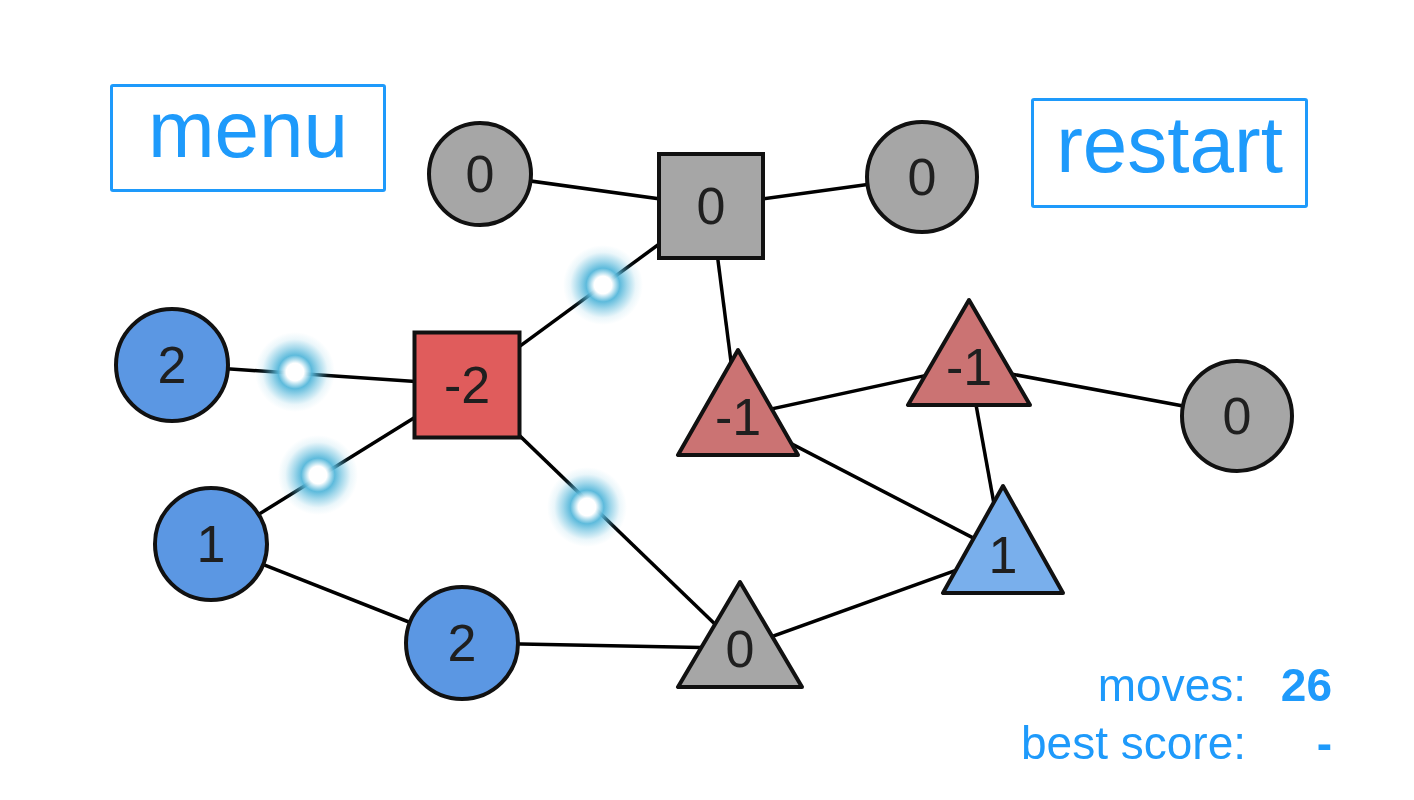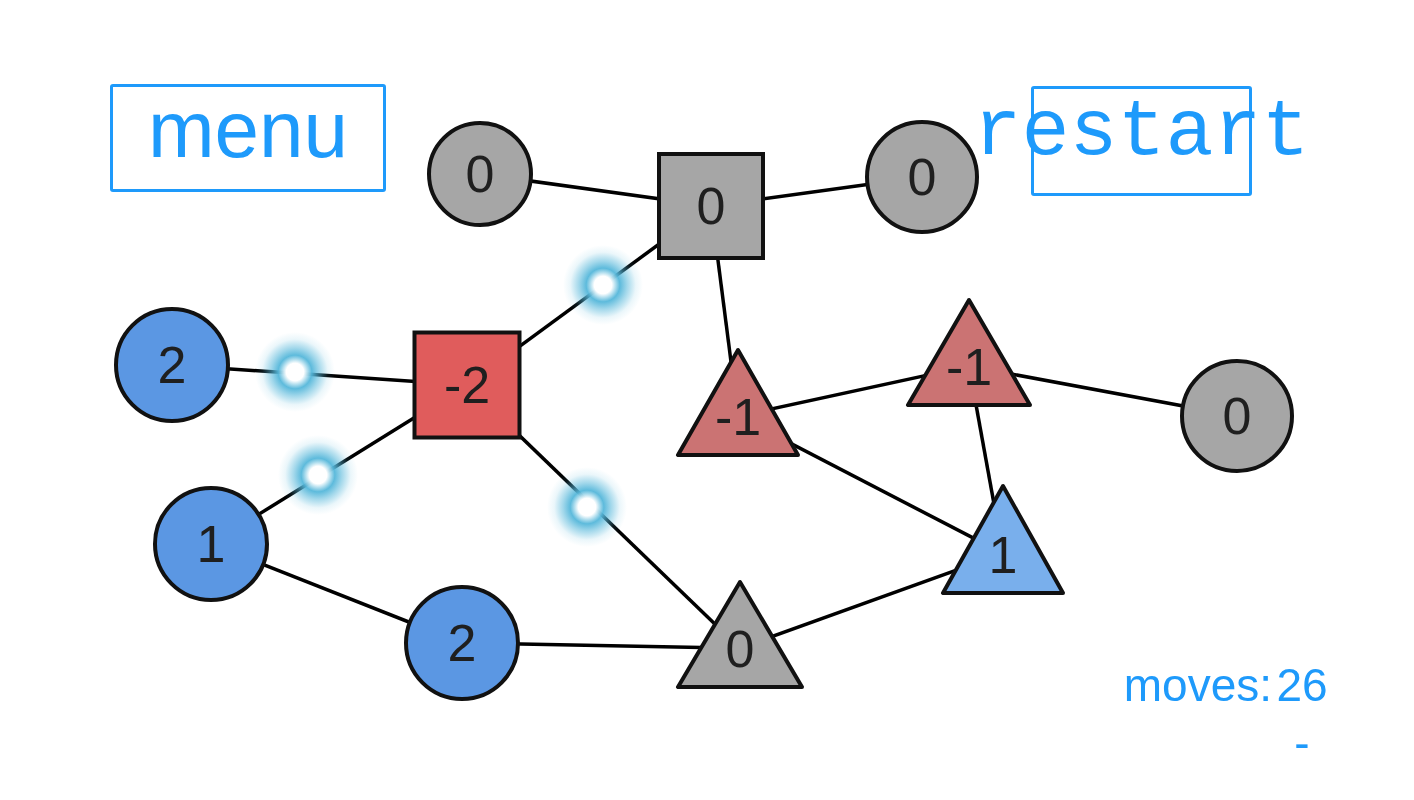--- a/index.html
+++ b/index.html
@@ -19,33 +19,33 @@
     color:var(--accent);
     font-size:80px;
     font-weight:300;
     line-height:1;
     box-sizing:border-box;
     cursor:pointer;
     background:#ffffff;
     padding-bottom:17px;
   }
   #menu-btn{left:110px;top:84px;width:276px;height:108px;}
-  #restart-btn{left:1031px;top:86px;width:221px;height:110px;font-family:Liberation Mono, monospace;}
+  #restart-btn{left:1031px;top:98px;width:277px;height:110px;}
   #graph-svg{position:absolute;left:0;top:0;}
   .stats{
     position:absolute;
     right:82px;bottom:28px;
     display:flex;flex-direction:column;align-items:flex-end;
     color:var(--accent);
     font-size:46px;
     font-weight:300;
     line-height:58px;
   }
   .stats-row{display:flex;justify-content:flex-end;align-items:baseline;}
-  .stats-value{min-width:60px;text-align:center;}
+  .stats-value{min-width:60px;margin-left:26px;text-align:right;font-weight:bold;}
   .node-label{
     font-family:"Liberation Sans","DejaVu Sans",sans-serif;
     font-weight:300;
     pointer-events:none;
   }
 </style>
 </head>
 <body style="--accent: #1e9afb;">
 
 <svg id="graph-svg" width="1414" height="800" viewBox="0 0 1414 800" xmlns="http://www.w3.org/2000/svg">
@@ -136,15 +136,16 @@
 <div id="menu-btn" class="btn">menu</div>
 
 <div id="restart-btn" class="btn">restart</div>
 
 <div class="stats">
   <div class="stats-row">
     <span class="stats-label">moves:</span>
     <span class="stats-value">26</span>
   </div>
   <div class="stats-row">
+    <span class="stats-label">best score:</span>
     <span class="stats-value">-</span>
   </div>
 </div>
 
 </body></html>

